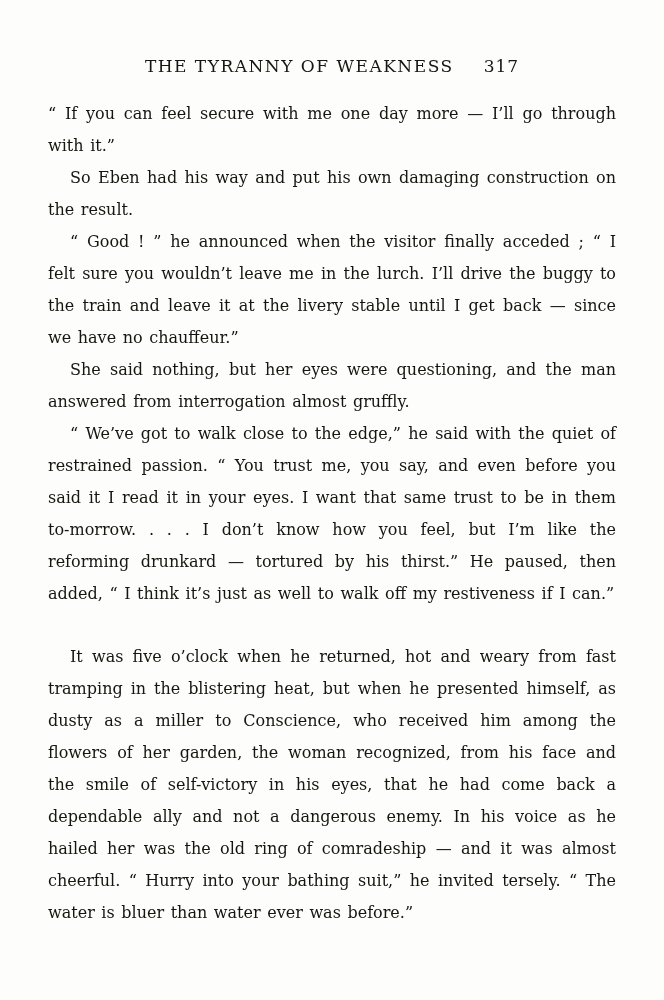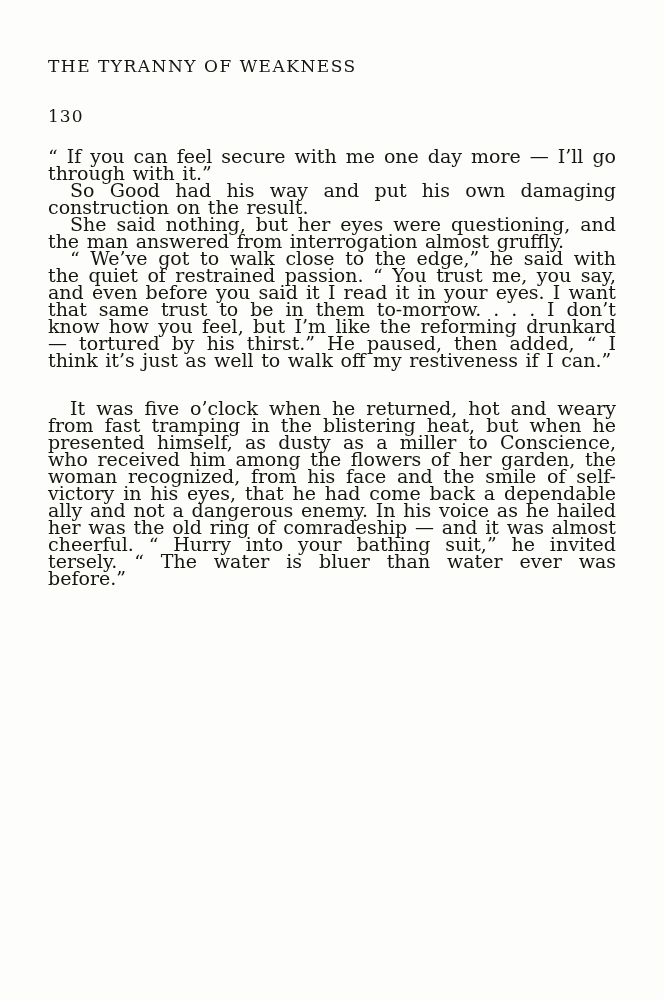--- a/index.html
+++ b/index.html
@@ -14,61 +14,62 @@
     margin: 0 auto;
     background: #fdfdfb;
     box-sizing: border-box;
     padding: 56px 48px 0 48px;
     font-family: "DejaVu Serif", "Liberation Serif", serif;
     color: #17150f;
     overflow: hidden;
   }
   .running-head {
     display: flex;
+    justify-content: center;
     align-items: baseline;
     gap: 30px;
     font-size: 17px;
     letter-spacing: 1.5px;
     margin-bottom: 22px;
     white-space: nowrap;
-    flex-direction: column;
   }
   .running-head .title {
     font-weight: 500;
   }
   .running-head .folio {
     letter-spacing: 1px;
   }
   .body-text {
-    font-size: 19px;
-    line-height: 17px;
+    font-size: 16px;
+    line-height: 32px;
     text-align: justify;
     word-spacing: 1.5px;
   }
   .body-text p {
     margin: 0;
   }
   .body-text p.indent {
     text-indent: 22px;
   }
   .body-text p.section-start {
     margin-top: 31px;
   }
 </style>
 </head>
 <body>
 
 <div class="scan-page">
 
   <div class="running-head">
     <span class="title">THE TYRANNY OF WEAKNESS</span>
-    <span class="folio">130</span>
+    <span class="folio">317</span>
   </div>
 
   <div class="body-text">
     <p>“ If you can feel secure with me one day more — I’ll go through with it.”</p>
-    <p class="indent">So Good had his way and put his own damaging construction on the result.</p>
+    <p class="indent">So Eben had his way and put his own damaging construction on the result.</p>
+    <p class="indent">“ Good ! ” he announced when the visitor finally acceded ; “ I felt sure you wouldn’t leave me in the lurch. I’ll drive the buggy to the train and leave it at the livery stable until I get back — since we have no chauffeur.”</p>
     <p class="indent">She said nothing, but her eyes were questioning, and the man answered from interrogation almost gruffly.</p>
     <p class="indent">“ We’ve got to walk close to the edge,” he said with the quiet of restrained passion. “ You trust me, you say, and even before you said it I read it in your eyes. I want that same trust to be in them to-morrow. . . . I don’t know how you feel, but I’m like the reforming drunkard — tortured by his thirst.” He paused, then added, “ I think it’s just as well to walk off my restiveness if I can.”</p>
     <p class="indent section-start">It was five o’clock when he returned, hot and weary from fast tramping in the blistering heat, but when he presented himself, as dusty as a miller to Conscience, who received him among the flowers of her garden, the woman recognized, from his face and the smile of self-victory in his eyes, that he had come back a dependable ally and not a dangerous enemy. In his voice as he hailed her was the old ring of comradeship — and it was almost cheerful. “ Hurry into your bathing suit,” he invited tersely. “ The water is bluer than water ever was before.”</p>
   </div>
 
 </div>
 
 </body></html>

